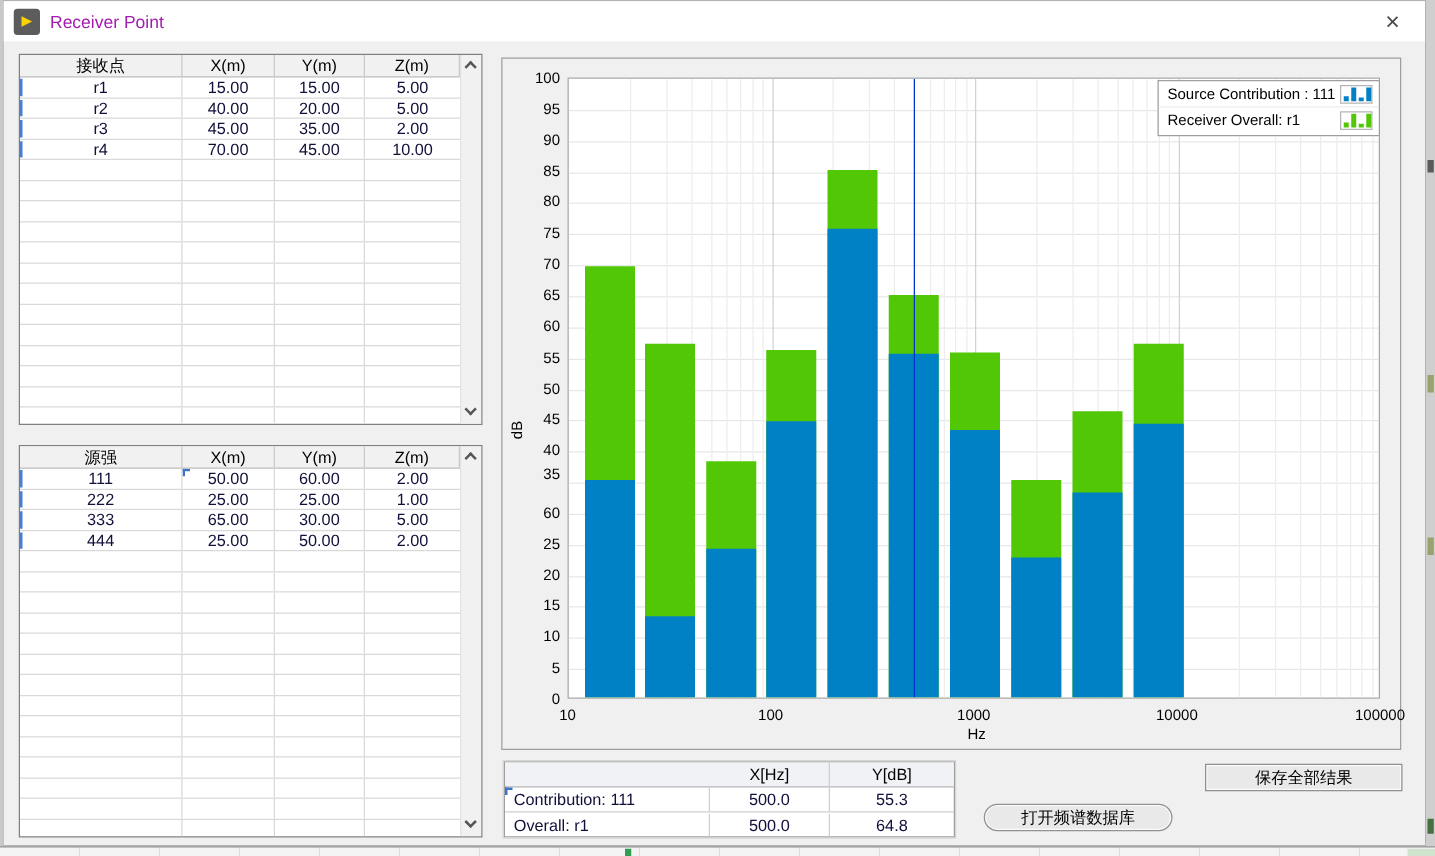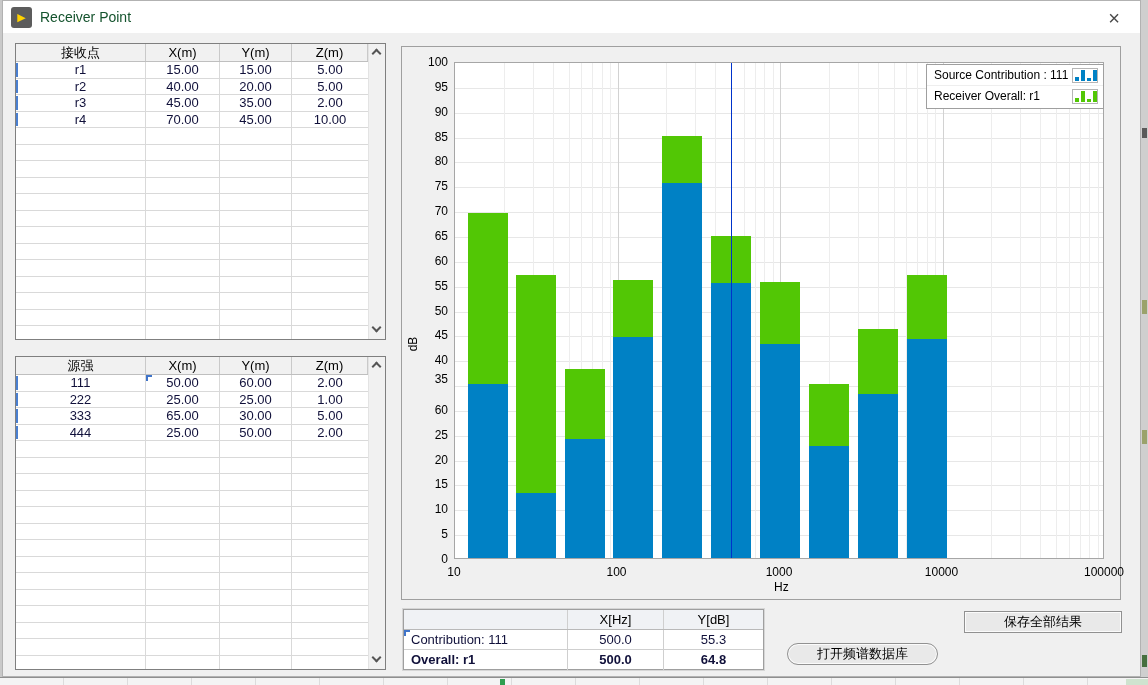--- a/index.html
+++ b/index.html
@@ -6,21 +6,21 @@
   html,body { width:1148px; height:685px; overflow:hidden;
     font-family:"Liberation Sans", sans-serif; background:#c9c9c9; }
   .abs { position:absolute; }
 
   
   #window { left:2px; top:0; width:1139px; height:677px; background:#f0f0f0;
     border:1px solid #b2b2b2; }
   #titlebar { left:0; top:0; width:100%; height:32px; background:#ffffff; }
   #app-icon { left:8px; top:6px; width:21px; height:21px; background:#5c5c5c;
     border-radius:3px; color:#ffd200; font-size:11px; line-height:21px; text-align:center; }
-  #title-text { left:37px; top:8px; font-size:14px; color:#14532d; }
+  #title-text { left:37px; top:8px; font-size:14px; color:#a21caf; }
   #close-btn { right:10px; top:4px; width:32px; height:26px; text-align:center;
     font-size:20px; line-height:26px; color:#4a4a4a; cursor:pointer; }
 
   
   .lv-table { background:#ffffff; border:1px solid #7f7f7f; overflow:hidden; }
   .tbl-body { position:absolute; left:0; top:0; right:17px; bottom:0; overflow:hidden; }
   .trow { display:flex; height:16.5px; border-bottom:1px solid #d9d9d9; position:relative; }
   .trow.hdr { height:18px; background:#f1f1f1; border-bottom:1px solid #bfbfbf; }
   .tcell { border-right:1px solid #d9d9d9; font-size:13px; color:#10103a;
     text-align:center; line-height:16.5px; overflow:hidden; white-space:nowrap; position:relative; }
@@ -58,22 +58,22 @@
   .leg-row { position:relative; height:21px; border-bottom:1px solid #eee; }
   .leg-row:last-child { border-bottom:none; }
   .leg-label { position:absolute; left:7px; top:3px; font-size:12px; color:#000; }
   .leg-glyph { position:absolute; right:5px; top:3px; width:26px; height:15px;
     background:#fff; border:1px solid #b5b5b5; }
   .leg-glyph i { position:absolute; bottom:1px; width:4px; }
 
   
   #cursor-table { left:400px; top:608px; width:361px; height:61px; background:#fff;
     border:1px solid #9f9f9f; outline:1px solid #d6d6d6; }
-  .crow { display:flex; height:20px; border-bottom:1px solid #cfcfcf; }
-  .crow:last-child { border-bottom:none;font-weight:bold; }
+  .crow { display:flex; height:20px; border-bottom:1px solid #cfcfcf;align-items:center; }
+  .crow:last-child { border-bottom:none; }
   .crow.hdr { background:#f0f2f5; border-bottom:1px solid #b9b9b9; }
   .ccell { border-right:1px solid #cfcfcf; font-size:13px; color:#10103a;
     line-height:19px; text-align:center; position:relative; }
   .crow.hdr .ccell { color:#000; }
   .ccell.k0 { width:164px; text-align:left; padding-left:7px; }
   .ccell.k1 { width:96px; } .ccell.k2 { flex:1; border-right:none; }
 
   
   .lv-btn { background:#e9e9e9; border:1px solid #919191;
     box-shadow:inset 0 0 0 1px #fbfbfb; font-size:13px; color:#000;

